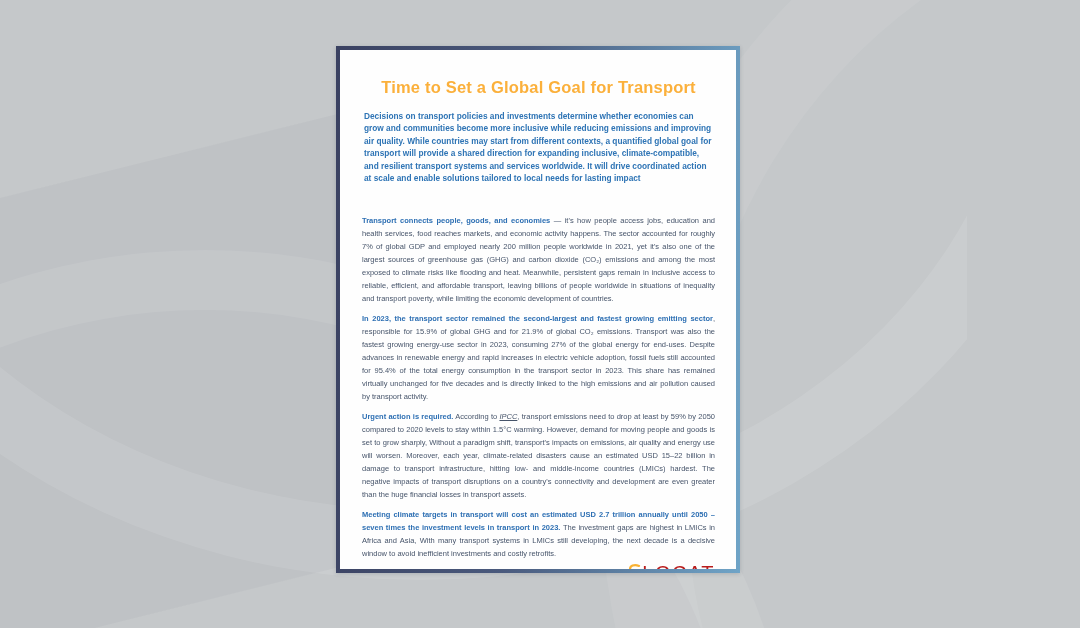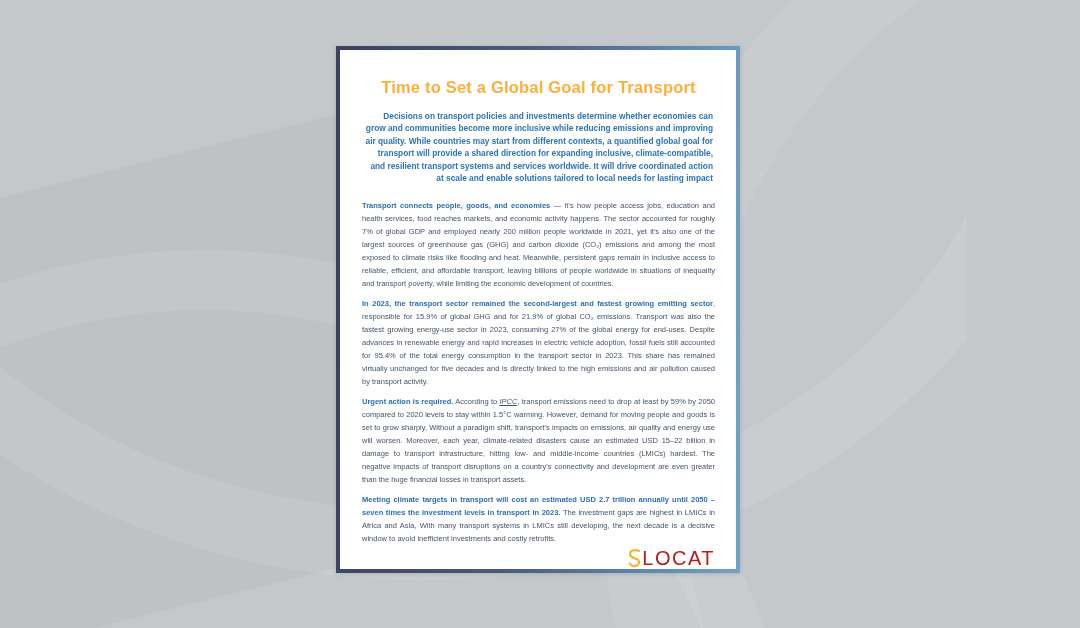--- a/index.html
+++ b/index.html
@@ -28,27 +28,27 @@
   .page {
     width:100%; height:100%; background:#FEFEFE;
     box-sizing:border-box; padding:27px 21px 0 22px; overflow:hidden;
   }
   .title {
     margin:0; font-size:16.5px; line-height:20px; font-weight:bold;
     color:#FBB03B; text-align:center; letter-spacing:0.2px;
   }
   .intro {
     margin:13px 2px 0; font-size:8.3px; line-height:12.4px; font-weight:bold;
-    color:#2E74B5; text-align:right;
+    color:#2E74B5; text-align:left;
   }
   .body-p {
     margin:7px 0 0; font-size:7.5px; line-height:13px;
     color:#46546A; text-align:justify;
   }
-  .body-p.first { margin-top:15px; }
+  .body-p.first { margin-top:30px; }
   .lead { font-weight:bold; color:#2D6FB3; }
   .ipcc { text-decoration:underline; color:#46546A; cursor:pointer;font-style:italic; }
 
   
   .logo { margin:3px 0 0 auto; width:max-content; text-align:center; }
   .wordmark { display:flex; align-items:center; justify-content:center; }
   .s-icon { display:block; margin-right:0px; }
   .locat { font-size:20px; line-height:20px; color:#b91c1c; letter-spacing:1.5px; }
 </style>
 </head>

